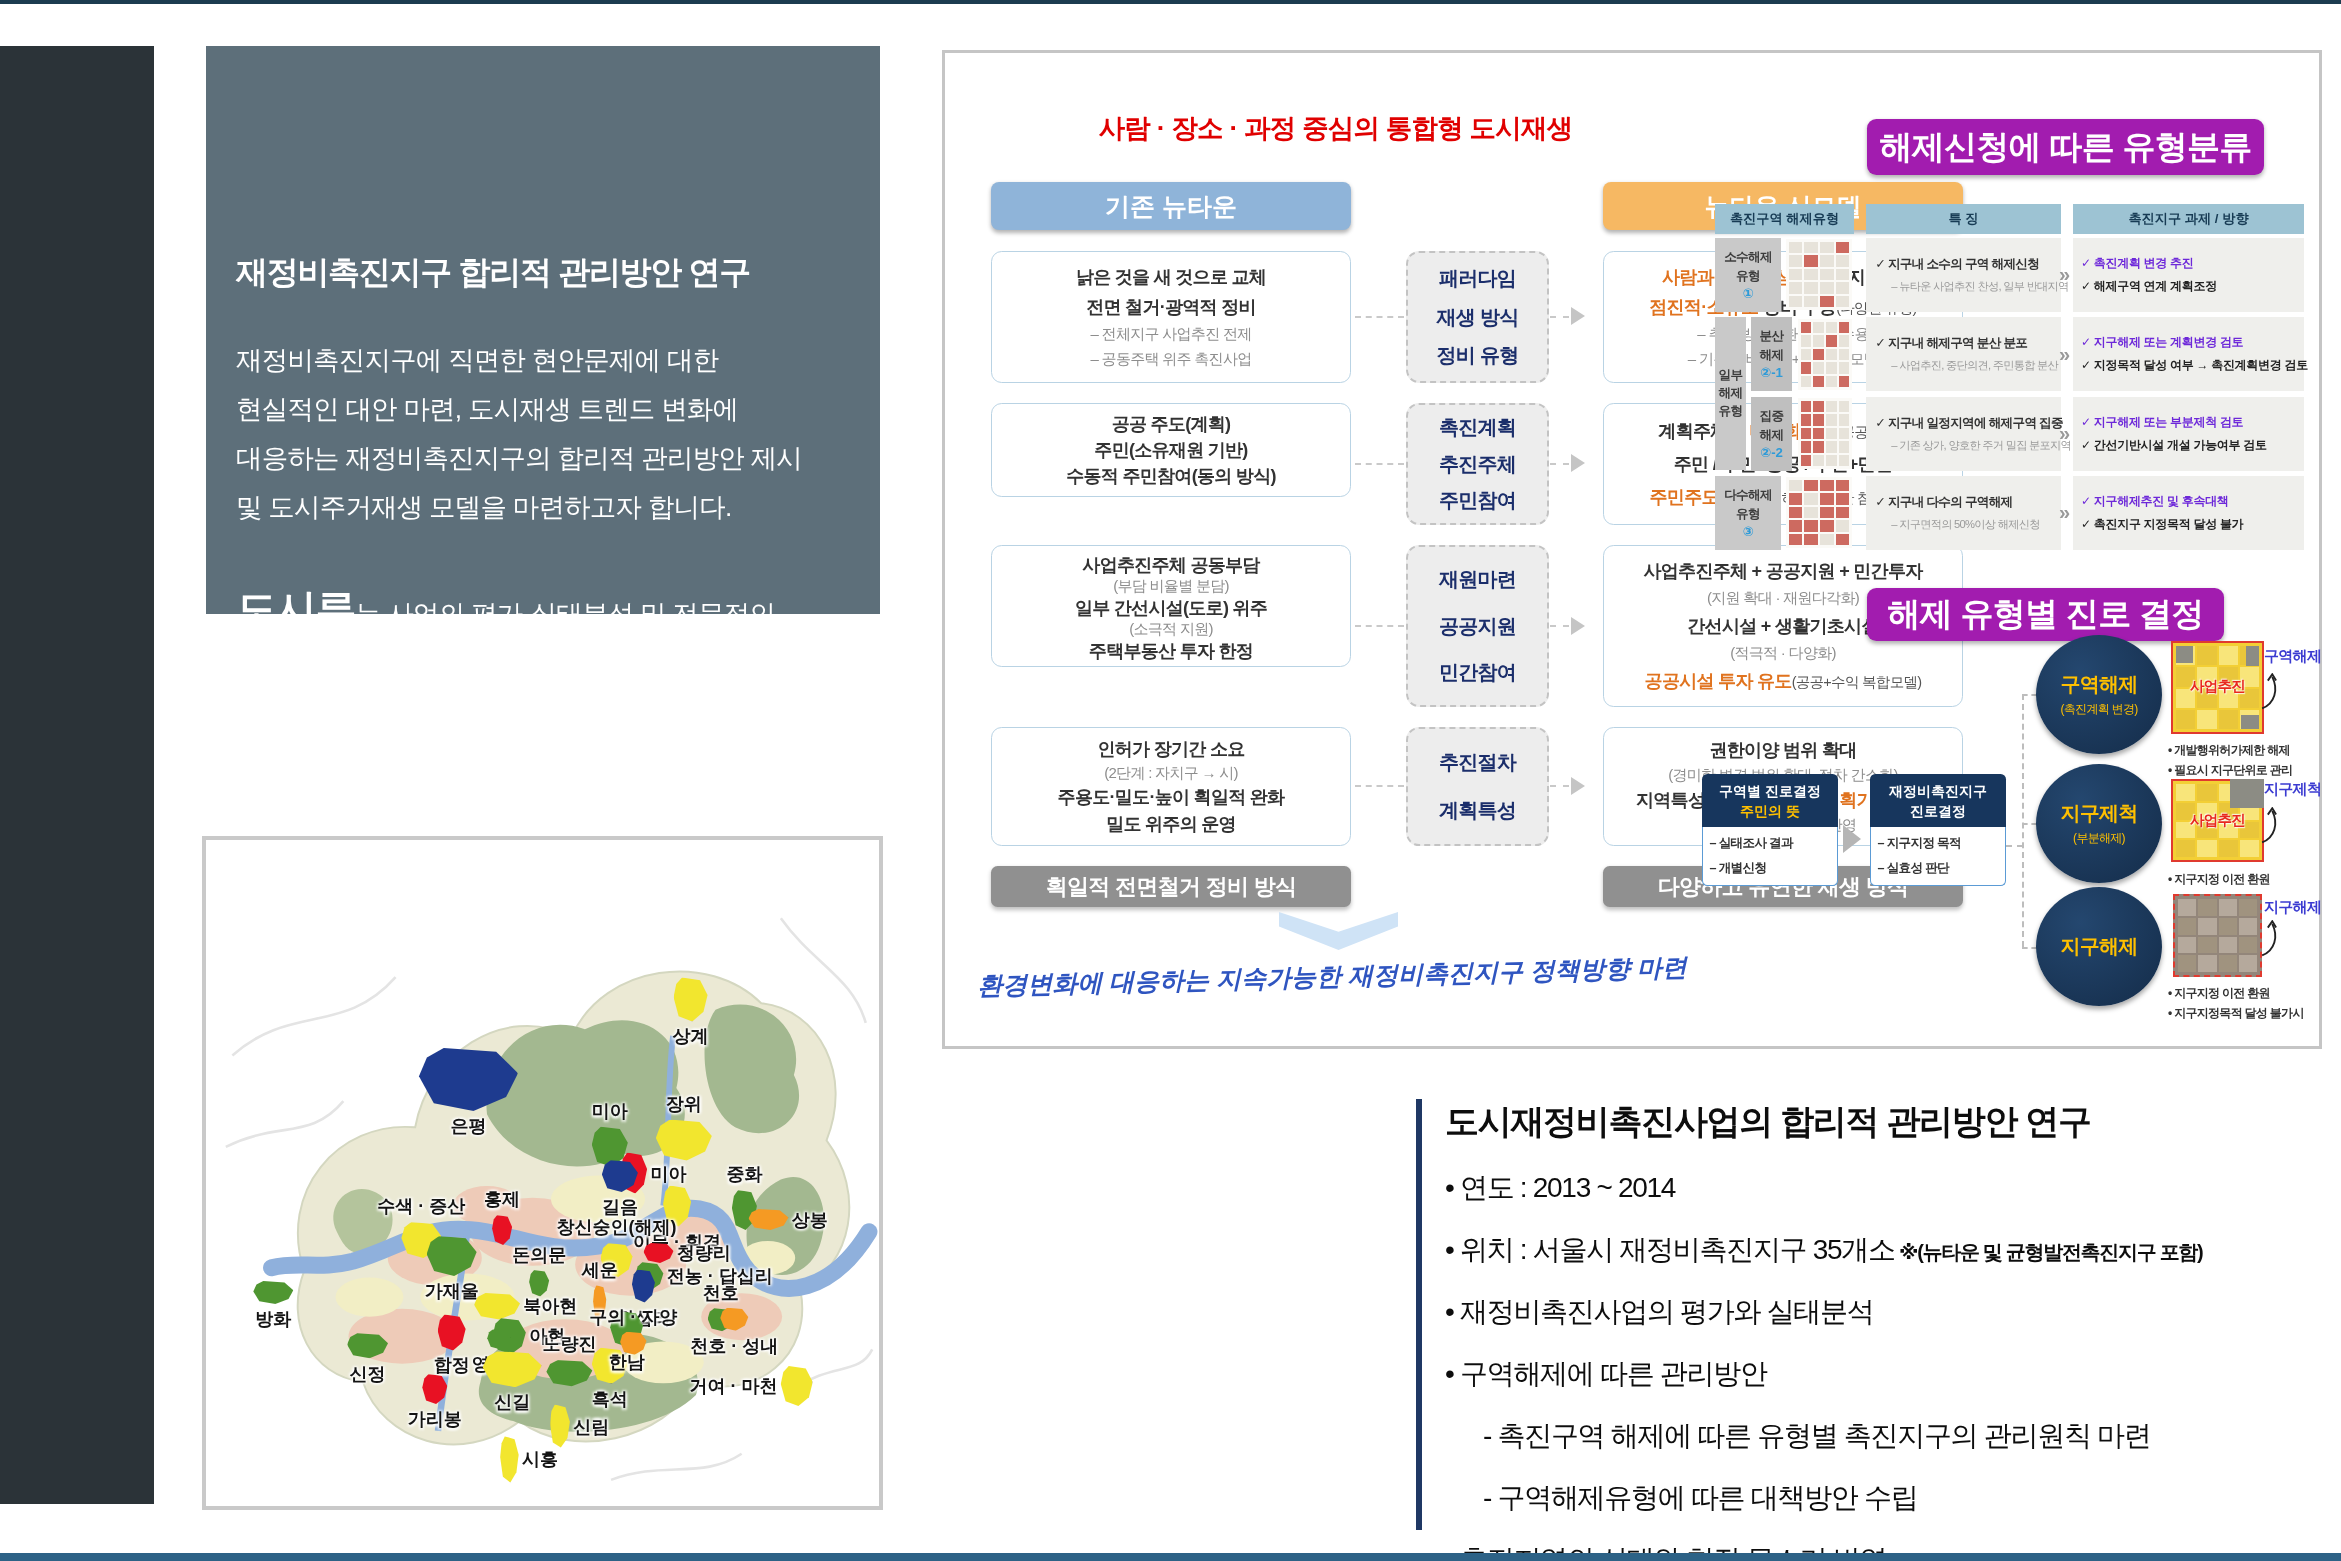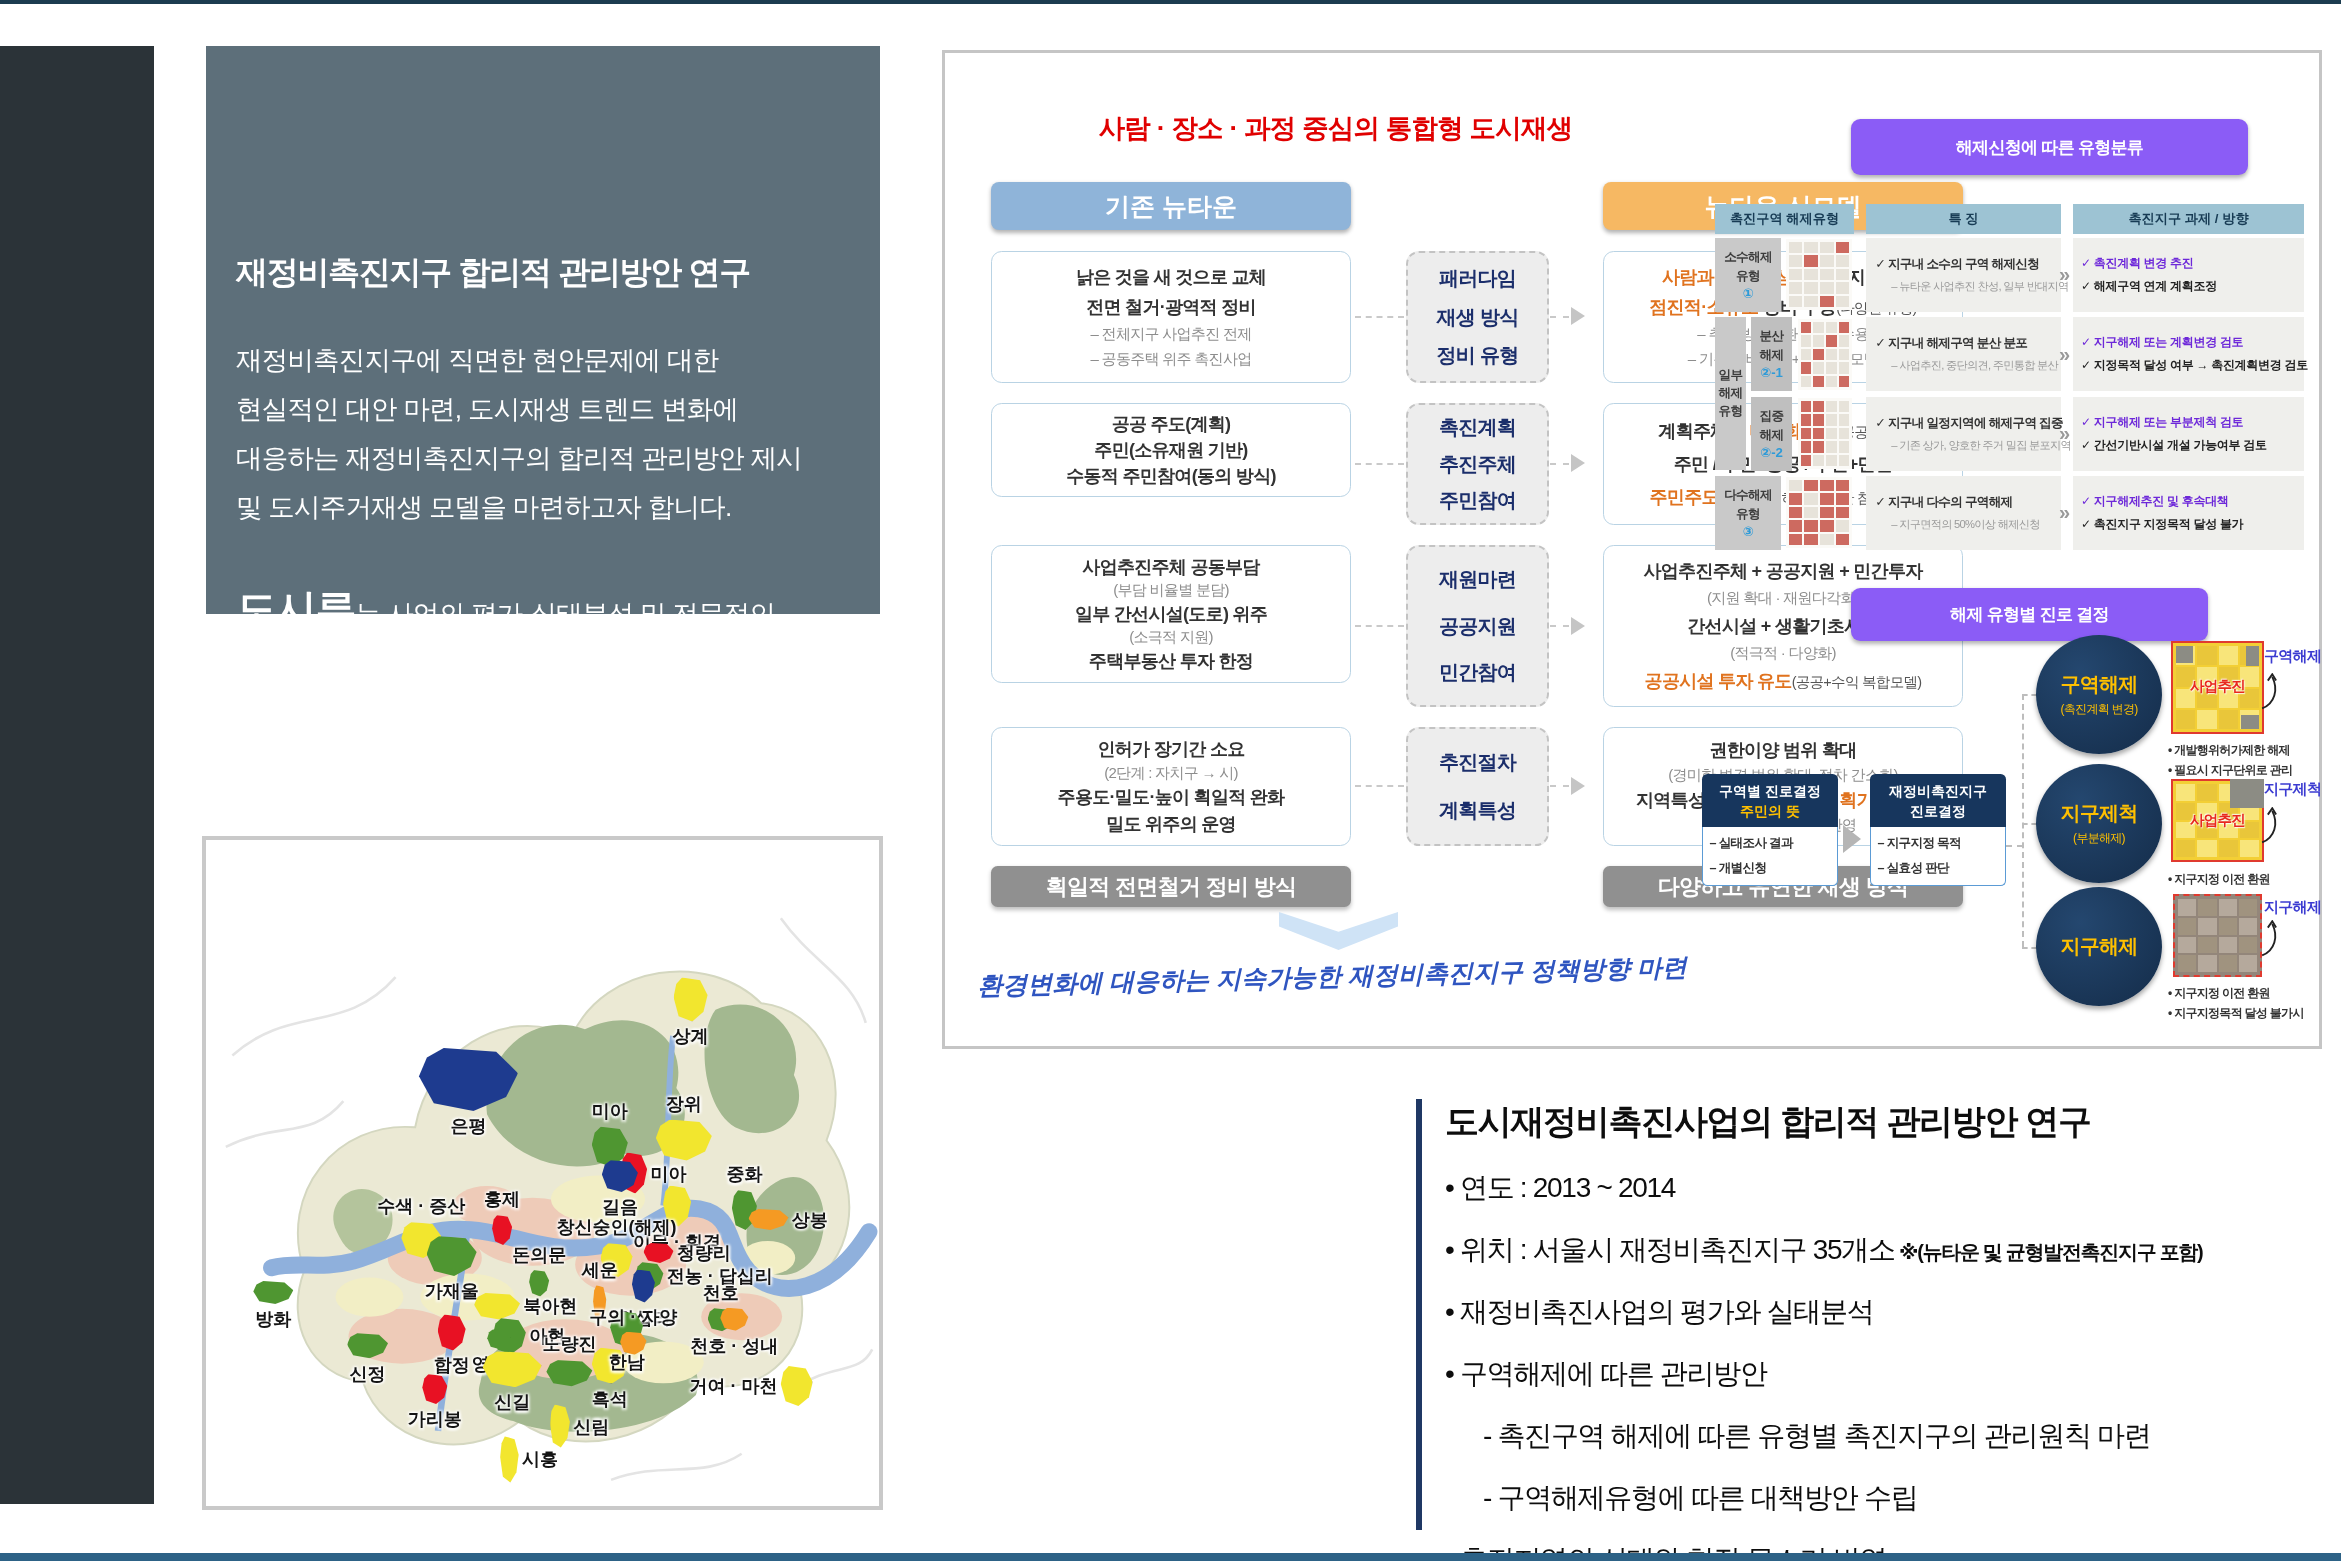--- a/index.html
+++ b/index.html
@@ -46,22 +46,22 @@
   .dashR{border-top:2px dashed #c9c9c9;width:18.5px;height:0;}
   .arrR{width:0;height:0;border-left:14.5px solid #c5c5c5;border-top:9.3px solid transparent;border-bottom:9.3px solid transparent;}
   .foot-pill{width:360px;height:41px;background:#909090;border-radius:6.6px;display:flex;align-items:center;justify-content:center;
              color:#fff;font-size:22px;font-weight:bold;box-shadow:0 2.6px 4px rgba(0,0,0,.25);letter-spacing:-0.7px;}
   .chev-down{left:334px;top:859px;width:119px;height:38px;background:#cfe3f6;
              clip-path:polygon(0% 0%,50% 52%,100% 0%,100% 38%,50% 100%,0% 38%);}
   .banner{left:20px;top:907px;width:734px;text-align:center;font-size:25px;font-weight:bold;font-style:italic;color:#2f55c0;
           transform:rotate(-1.5deg);letter-spacing:0px;}
 
   
-  .gray-pill{background:#8b5cf6;border-radius:9.3px;display:flex;align-items:center;justify-content:center;color:#fff;
-             font-size:17px;font-weight:bold;box-shadow:0 2.6px 4px rgba(0,0,0,.3);letter-spacing:-0.7px;}
+  .gray-pill{background:#a21caf;border-radius:9.3px;display:flex;align-items:center;justify-content:center;color:#fff;
+             font-size:33px;font-weight:bold;box-shadow:0 2.6px 4px rgba(0,0,0,.3);letter-spacing:-0.7px;margin-left:16px;}
   .ty-head{height:30px;background:#9dc3d3;display:flex;align-items:center;justify-content:center;color:#173b54;
            font-size:13.2px;font-weight:bold;}
   .ty-label{background:#c9c9c9;display:flex;flex-direction:column;align-items:center;justify-content:center;gap:1.3px;}
   .ty-label .tl{font-size:12.6px;font-weight:bold;color:#3c3c3c;letter-spacing:-0.7px;}
   .ty-label .tn{font-size:13.2px;font-weight:bold;color:#2f9bd8;}
   .mos{display:grid;grid-template-columns:repeat(4,1fr);grid-auto-rows:1fr;gap:2px;background:#fbfaf7;padding:2.6px;box-sizing:border-box;}
   .mos i{background:#e7e3da;}
   .mos i.r{background:#cd6a60;}
   .ty-feat{background:#efefec;display:flex;flex-direction:column;justify-content:center;gap:5.3px;box-sizing:border-box;padding:5.3px 9.3px;}
   .ty-feat .f1{font-size:12.6px;font-weight:bold;color:#333;letter-spacing:-0.7px;white-space:nowrap;}
@@ -351,21 +351,21 @@
       <span class="m">낡은 것을 새 것으로 교체</span>
       <span class="m">전면 철거·광역적 정비</span>
       <span class="s">– 전체지구 사업추진 전제</span>
       <span class="s">– 공동주택 위주 촉진사업</span>
     </div>
     <div class="abs fb" style="left:46px;top:350px;width:360px;height:94px;">
       <span class="m">공공 주도(계획)</span>
       <span class="m">주민(소유재원 기반)</span>
       <span class="m">수동적 주민참여(동의 방식)</span>
     </div>
-    <div class="abs fb" style="left:46px;top:492px;width:360px;height:138px;text-align:right;">
+    <div class="abs fb" style="left:46px;top:492px;width:360px;height:122px;text-align:right;">
       <span class="m">사업추진주체 공동부담</span>
       <span class="s">(부담 비율별 분담)</span>
       <span class="m">일부 간선시설(도로) 위주</span>
       <span class="s">(소극적 지원)</span>
       <span class="m">주택부동산 투자 한정</span>
     </div>
     <div class="abs fb" style="left:46px;top:674px;width:360px;height:119px;">
       <span class="m">인허가 장기간 소요</span>
       <span class="s">(2단계 : 자치구 → 시)</span>
       <span class="m">주용도·밀도·높이 획일적 완화</span>

